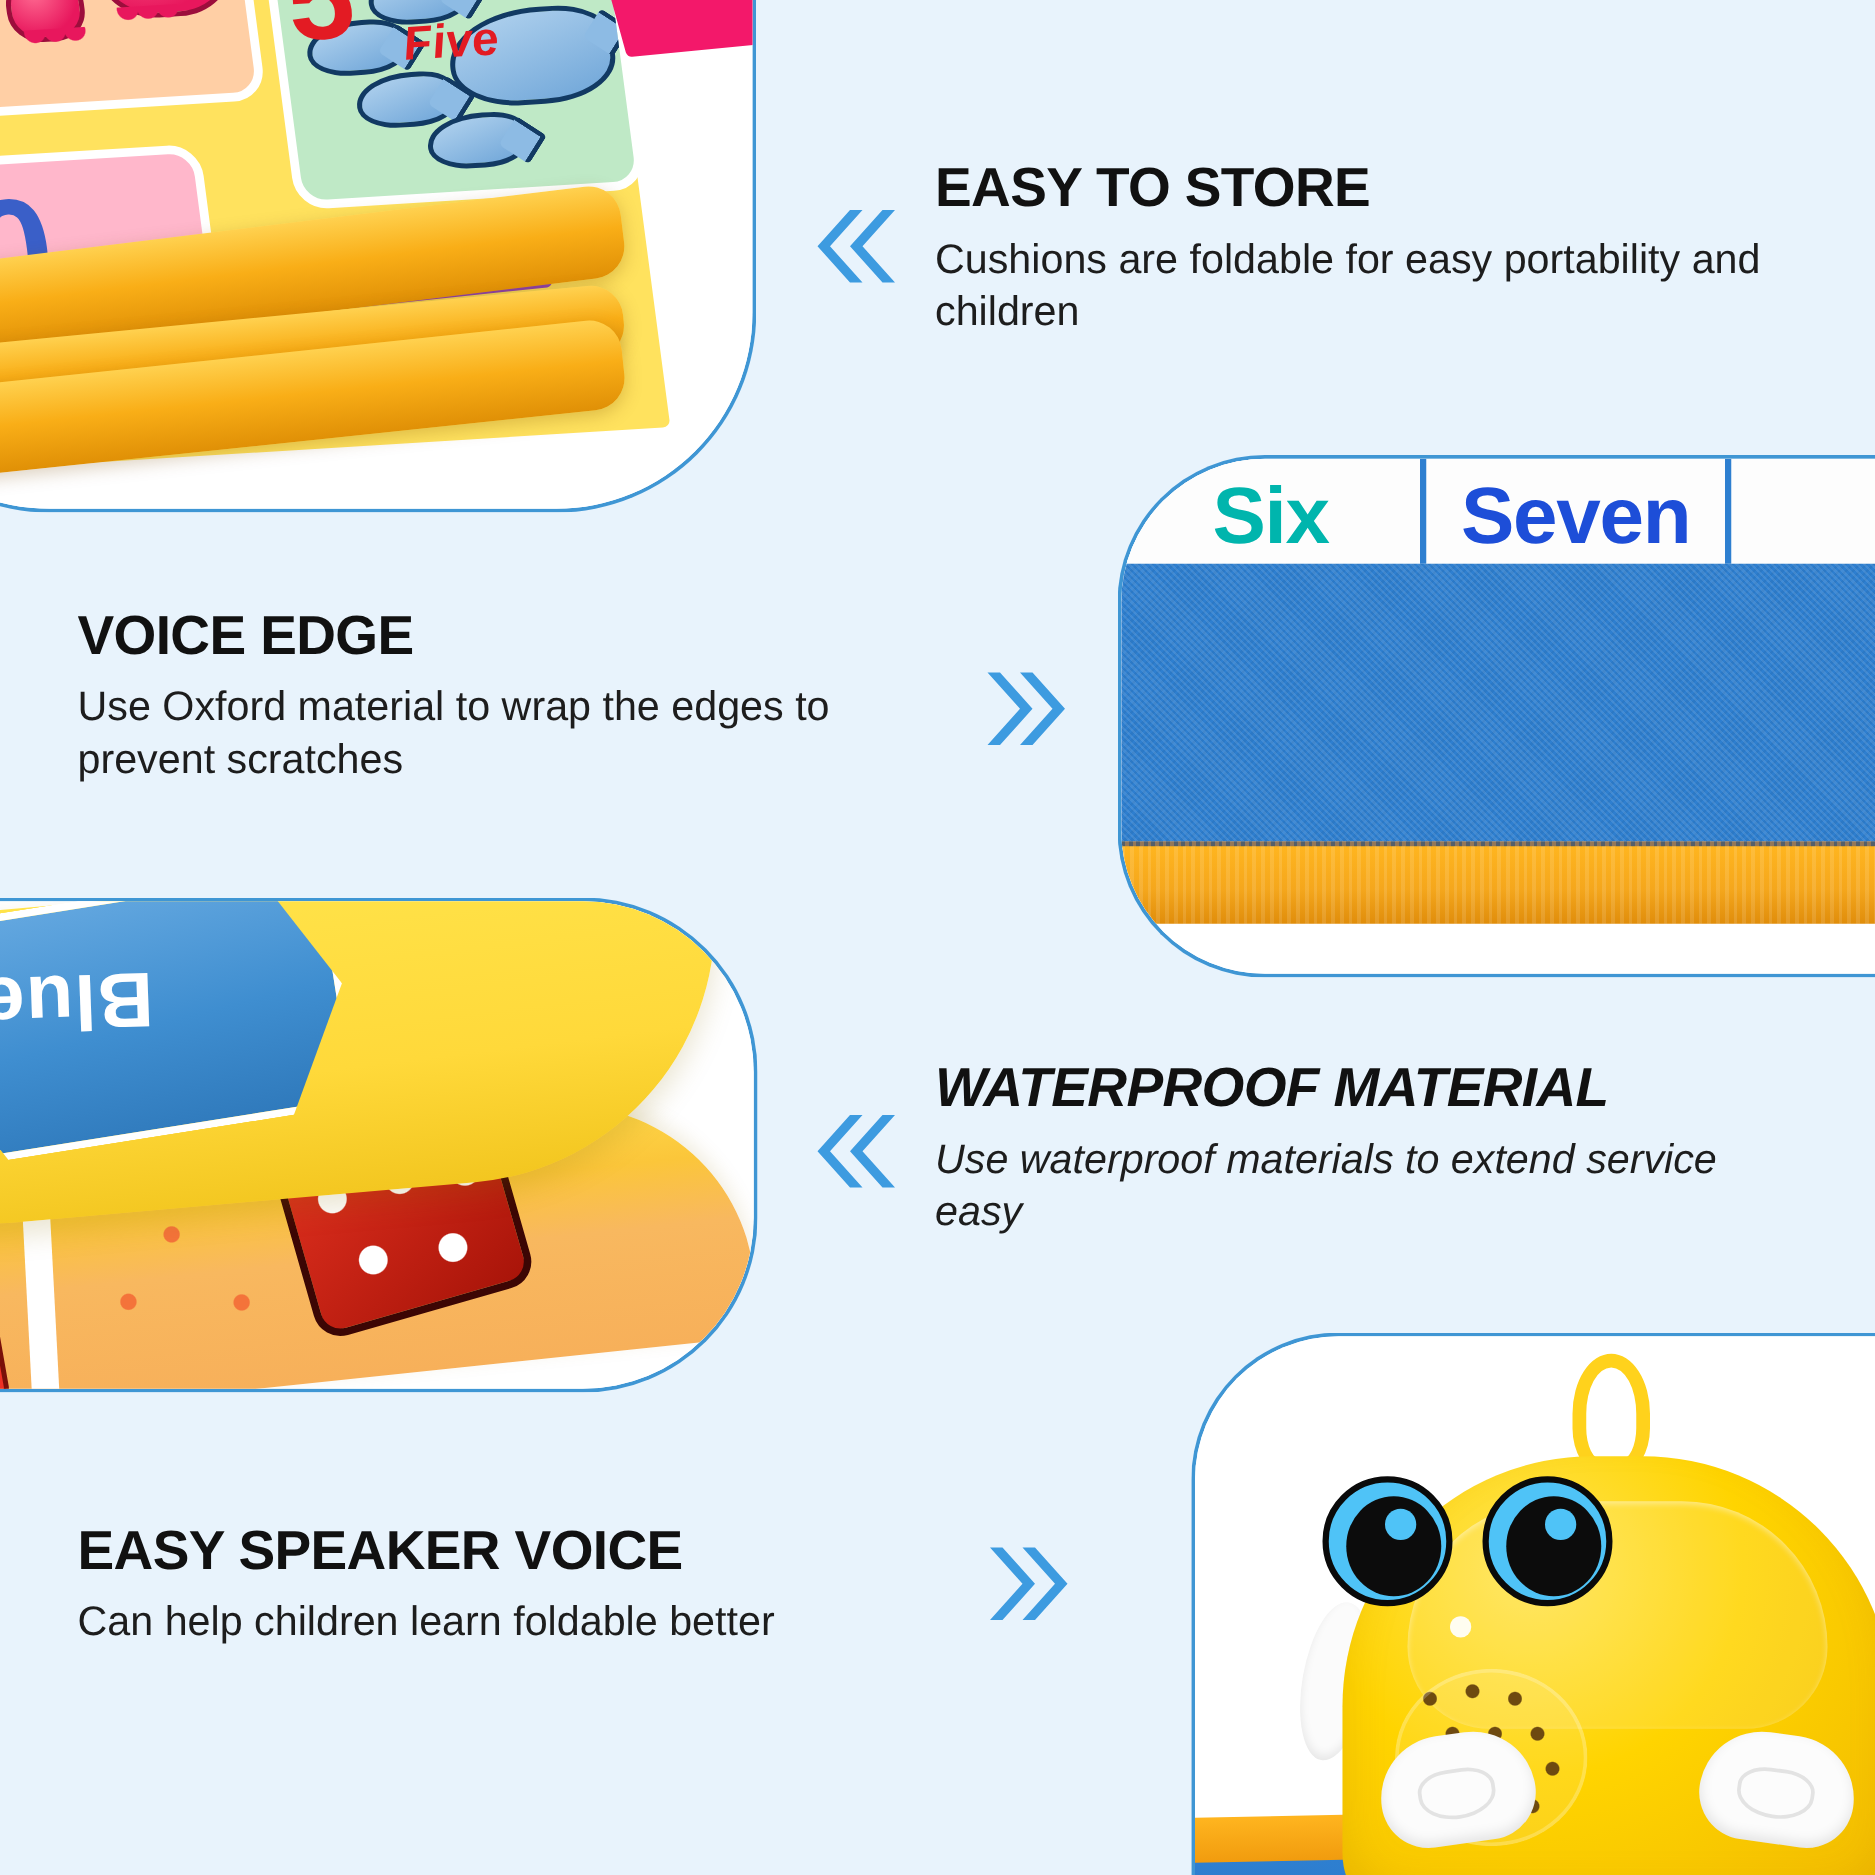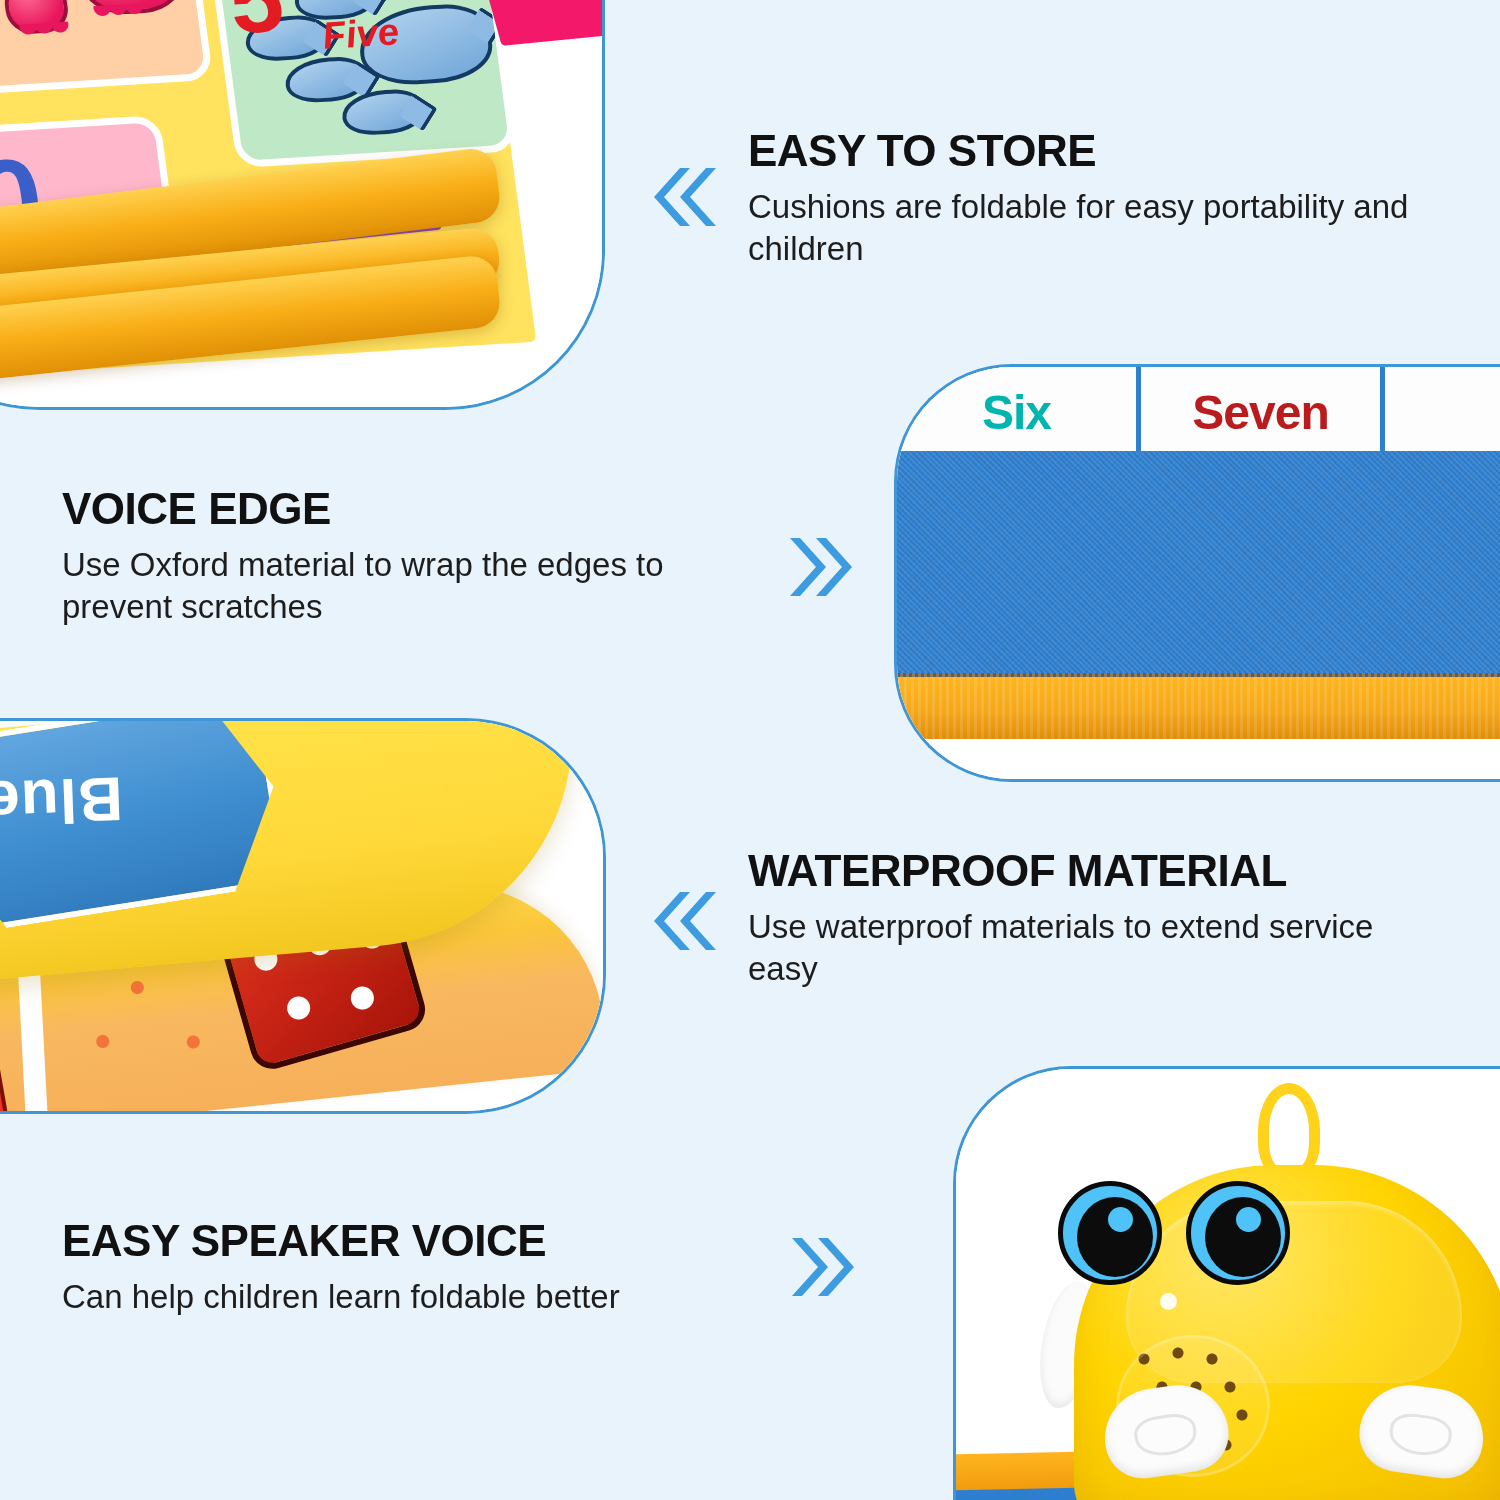--- a/index.html
+++ b/index.html
@@ -148,26 +148,26 @@
   
   #art-oxford { background:#ffffff; }
   .ox-cards {
     position:absolute; left:0; top:0; width:100%; height:84px;
     background:#fdfdfd; display:flex; align-items:center;
   }
   .ox-card {
     flex:1; height:100%;
     border-right:5px solid #2e7fd0;
     display:flex; align-items:center; justify-content:center;
-    font-weight:bold; font-size:48px; letter-spacing:-1px;
+    font-weight:bold; font-size:64px; letter-spacing:-1px;
     padding-top:6px;
   }
   .ox-card:last-child { border-right:none; }
   .ox-six   { color:#00b5ad; }
-  .ox-seven { color:#b91c1c; }
+  .ox-seven { color:#1d4ed8; }
 
   .ox-body {
     position:absolute; left:0; top:84px; right:0; height:222px;
     background:
       repeating-linear-gradient(45deg, rgba(255,255,255,.10) 0 2px, transparent 2px 4px),
       repeating-linear-gradient(-45deg, rgba(0,0,0,.05) 0 2px, transparent 2px 4px),
       #2e7fd0;
   }
   .ox-seam {
     position:absolute; left:0; right:0; top:306px; height:5px;
@@ -343,21 +343,21 @@
     letter-spacing:-0.5px; line-height:1.05;
     white-space:nowrap;
   }
   .tb-body {
     font-size:33px; color:#1d1d1d; line-height:1.28;
     margin-top:12px;
   }
 
   #tb-store   { left:748px; top:128px; width:700px; }
   #tb-oxford  { left:62px;  top:486px; width:690px; }
-  #tb-water   { left:748px; top:848px; width:660px; }
+  #tb-water   { left:748px; top:848px; width:660px;font-style:italic; }
   #tb-speaker { left:62px;  top:1218px; width:690px; }
 
   
   .chev { position:absolute; display:flex; }
   .chev svg { display:block; }
   #chev-store   { left:646px;  top:166px; }
   #chev-oxford  { left:788px;  top:536px; }
   #chev-water   { left:646px;  top:890px; }
   #chev-speaker { left:790px;  top:1236px; }
 </style>

